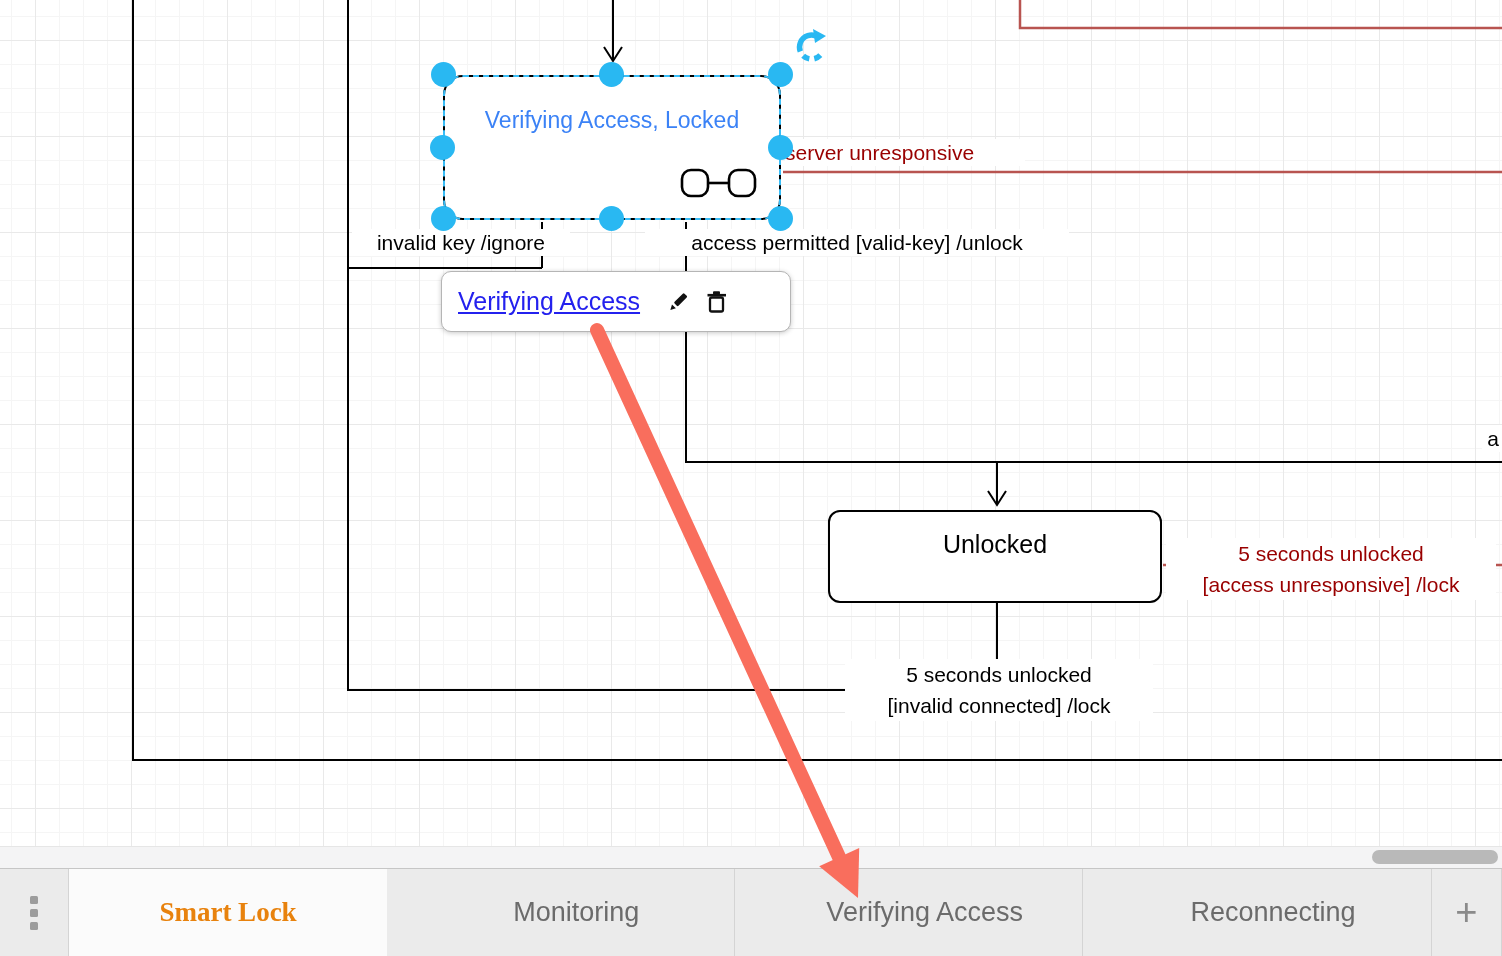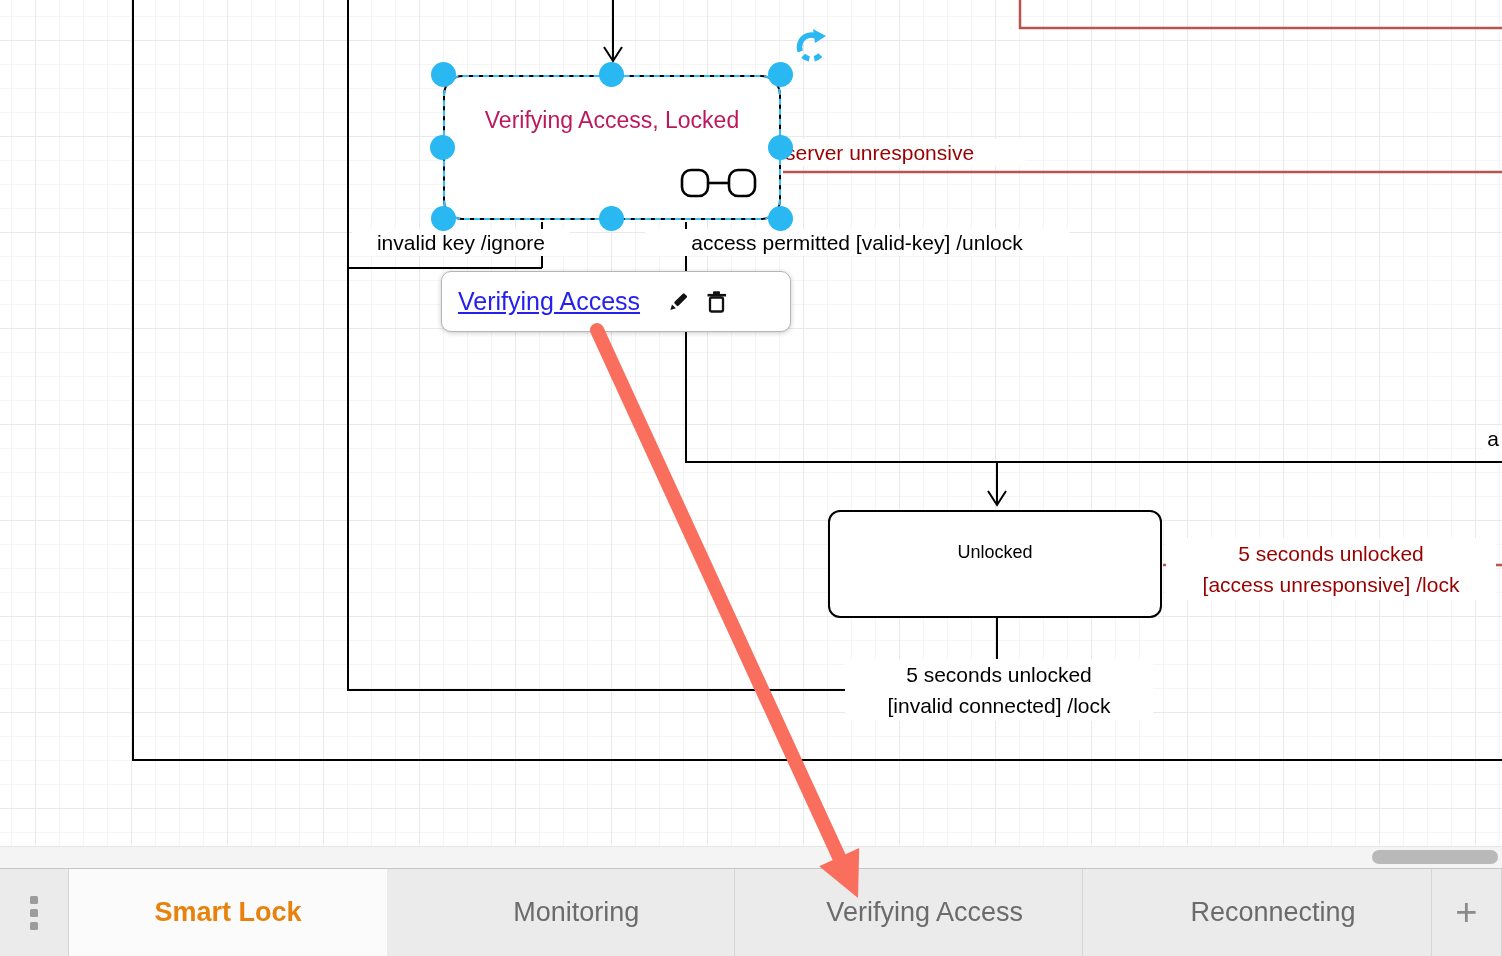--- a/index.html
+++ b/index.html
@@ -36,27 +36,27 @@
   }
   .composite {
     left:443px; top:75px; width:338px; height:145px; border-radius:20px;
   }
   .composite .sel-dash {
     position:absolute; inset:-2px; border:2px dashed #39bdf7; border-radius:20px;
     pointer-events:none;
   }
   .composite .title {
     position:absolute; left:0; right:0; top:30px; text-align:center;
-    font-size:23px; color:#be185d;
+    font-size:23px; color:#3b82f6;
   }
   .composite .sub-icon { position:absolute; right:22px; bottom:20px; }
   .unlocked {
-    left:828px; top:510px; width:334px; height:108px; border-radius:12px;
+    left:828px; top:510px; width:334px; height:93px; border-radius:12px;
     display:flex; align-items:center; justify-content:center;
-    font-size:18px; padding-bottom:24px;
+    font-size:25px; padding-bottom:24px;
   }
 
   
   .handle {
     position:absolute; width:25px; height:25px; border-radius:50%;
     background:#29b8f2;
   }
   .rotate { position:absolute; left:792px; top:29px; width:36px; height:36px; }
 
   
@@ -103,20 +103,21 @@
   .dots i { width:8px; height:8px; background:#9c9c9c; border-radius:1.5px; }
   .tab {
     display:flex; align-items:center; justify-content:center;
     font-size:27px; color:#6b6b6b; border-right:1px solid #d4d4d4;
     cursor:pointer; user-select:none;
   }
   .tab.w1 { width:335px; } .tab.w2 { width:333px;margin-left:32px; }
   .tab.active {
     background:#fbfbfb; color:#e8820d; font-weight:bold; border-right:none;
     border-left:1px solid #d4d4d4;
+    font-family:Liberation Serif, serif;
   }
   .add-tab {
     width:74px; display:flex; align-items:center; justify-content:center;
     font-size:38px; color:#8a8a8a; border-right:1px solid #d4d4d4; cursor:pointer;
   }
   .tabbar-spacer { flex:1; }
 </style>
 </head>
 <body>
 

